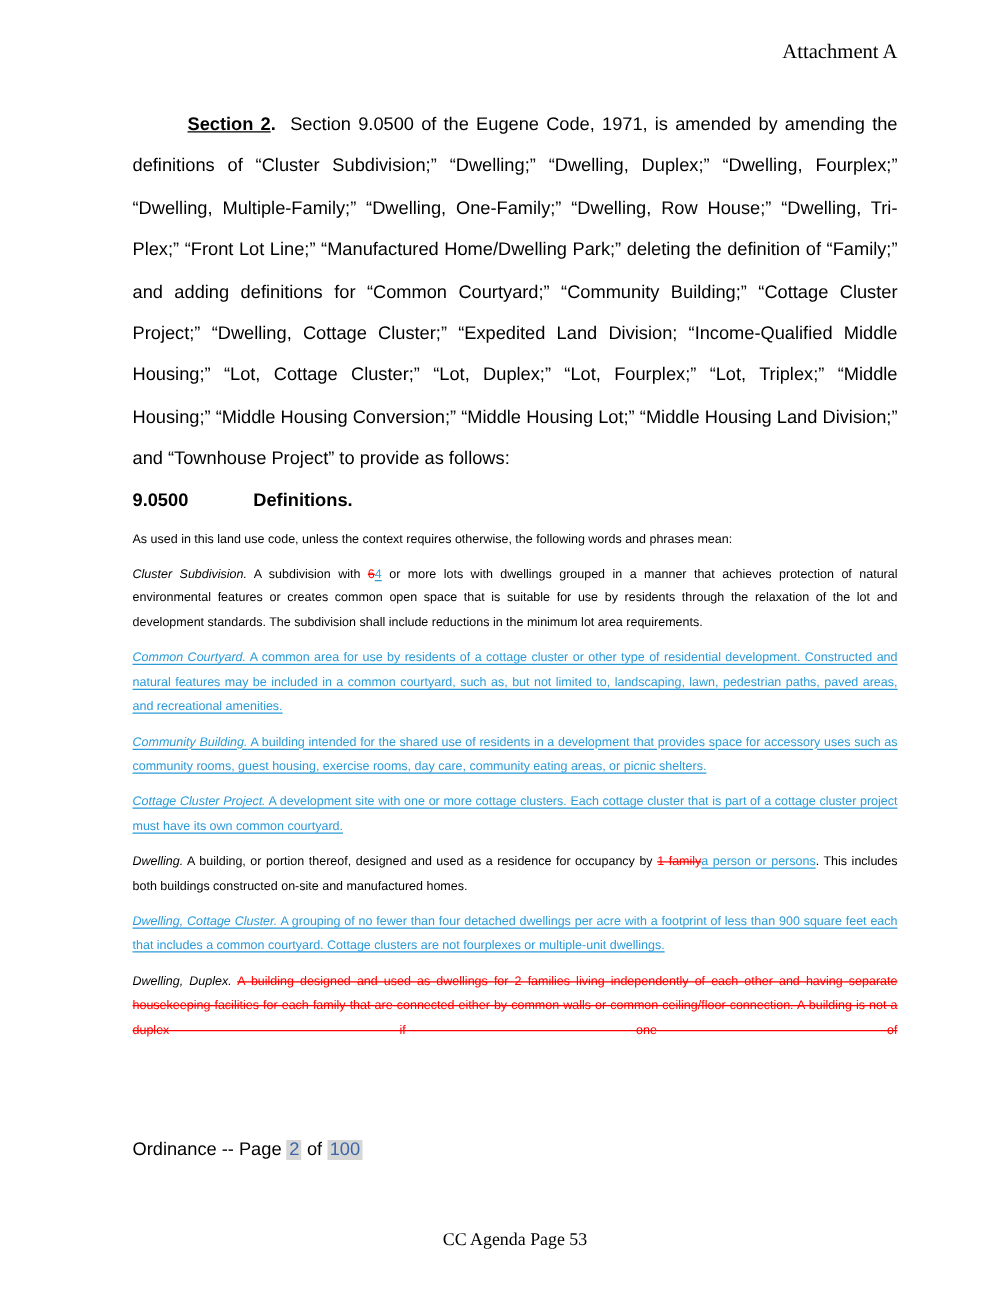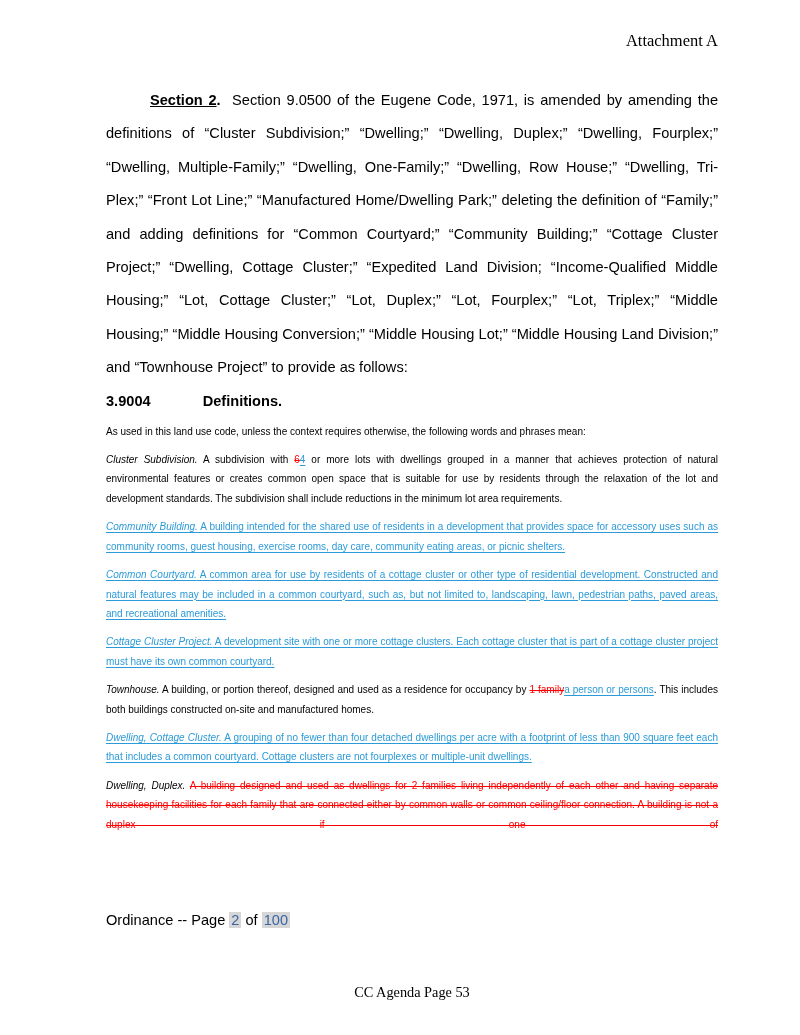--- a/index.html
+++ b/index.html
@@ -73,27 +73,27 @@
   }
 </style>
 </head>
 <body>
 
 <div class="page">
   <div class="content">
     <div class="attachment">Attachment A</div>
     <div>
         <p class="intro"><span class="st-boldu">Section 2</span><span class="st-bold">.</span><span class="st-normal">&nbsp; Section 9.0500 of the Eugene Code, 1971, is amended by amending the definitions of “Cluster Subdivision;” “Dwelling;” “Dwelling, Duplex;” “Dwelling, Fourplex;” “Dwelling, Multiple-Family;” “Dwelling, One-Family;” “Dwelling, Row House;” “Dwelling, Tri-Plex;” “Front Lot Line;” “Manufactured Home/Dwelling Park;” deleting the definition of “Family;” and adding definitions for “Common Courtyard;” “Community Building;” “Cottage Cluster Project;” “Dwelling, Cottage Cluster;” “Expedited Land Division; “Income-Qualified Middle Housing;” “Lot, Cottage Cluster;” “Lot, Duplex;” “Lot, Fourplex;” “Lot, Triplex;” “Middle Housing;” “Middle Housing Conversion;” “Middle Housing Lot;” “Middle Housing Land Division;” and “Townhouse Project” to provide as follows:</span></p>
-        <p class="heading"><span class="st-bold">3.9004</span><span class="st-tab"></span><span class="st-bold">Definitions.</span></p>
+        <p class="heading"><span class="st-bold">9.0500</span><span class="st-tab"></span><span class="st-bold">Definitions.</span></p>
         <p class="body first-body"><span class="st-normal">As used in this land use code, unless the context requires otherwise, the following words and phrases mean:</span></p>
         <p class="body"><span class="st-italic">Cluster Subdivision.</span><span class="st-normal"> A subdivision with </span><span class="st-del">6</span><span class="st-ins">4</span><span class="st-normal"> or more lots with dwellings grouped in a manner that achieves protection of natural environmental features or creates common open space that is suitable for use by residents through the relaxation of the lot and development standards. The subdivision shall include reductions in the minimum lot area requirements.</span></p>
+        <p class="body"><span class="st-insitalic">Common Courtyard.</span><span class="st-ins"> A common area for use by residents of a cottage cluster or other type of residential development. Constructed and natural features may be included in a common courtyard, such as, but not limited to, landscaping, lawn, pedestrian paths, paved areas, and recreational amenities.</span></p>
         <p class="body"><span class="st-insitalic">Community Building.</span><span class="st-ins"> A building intended for the shared use of residents in a development that provides space for accessory uses such as community rooms, guest housing, exercise rooms, day care, community eating areas, or picnic shelters.</span></p>
-        <p class="body"><span class="st-insitalic">Common Courtyard.</span><span class="st-ins"> A common area for use by residents of a cottage cluster or other type of residential development. Constructed and natural features may be included in a common courtyard, such as, but not limited to, landscaping, lawn, pedestrian paths, paved areas, and recreational amenities.</span></p>
         <p class="body"><span class="st-insitalic">Cottage Cluster Project.</span><span class="st-ins"> A development site with one or more cottage clusters. Each cottage cluster that is part of a cottage cluster project must have its own common courtyard.</span></p>
-        <p class="body"><span class="st-italic">Townhouse.</span><span class="st-normal"> A building, or portion thereof, designed and used as a residence for occupancy by </span><span class="st-del">1 family</span><span class="st-ins">a person or persons</span><span class="st-normal">. This includes both buildings constructed on-site and manufactured homes.</span></p>
+        <p class="body"><span class="st-italic">Dwelling.</span><span class="st-normal"> A building, or portion thereof, designed and used as a residence for occupancy by </span><span class="st-del">1 family</span><span class="st-ins">a person or persons</span><span class="st-normal">. This includes both buildings constructed on-site and manufactured homes.</span></p>
         <p class="body"><span class="st-insitalic">Dwelling, Cottage Cluster.</span><span class="st-ins"> A grouping of no fewer than four detached dwellings per acre with a footprint of less than 900 square feet each that includes a common courtyard. Cottage clusters are not fourplexes or multiple-unit dwellings.</span></p>
         <p class="body cut"><span class="st-italic">Dwelling, Duplex.</span><span class="st-normal"> </span><span class="st-del">A building designed and used as dwellings for 2 families living independently of each other and having separate housekeeping facilities for each family that are connected either by common walls or common ceiling/floor connection. A building is not a duplex if one of</span></p>
       </div>
   </div>
 
   <div class="ord-footer">
     <span>Ordinance -- Page</span>
     <span class="page-field">2</span>
     <span>of</span>
     <span class="page-field">100</span>

